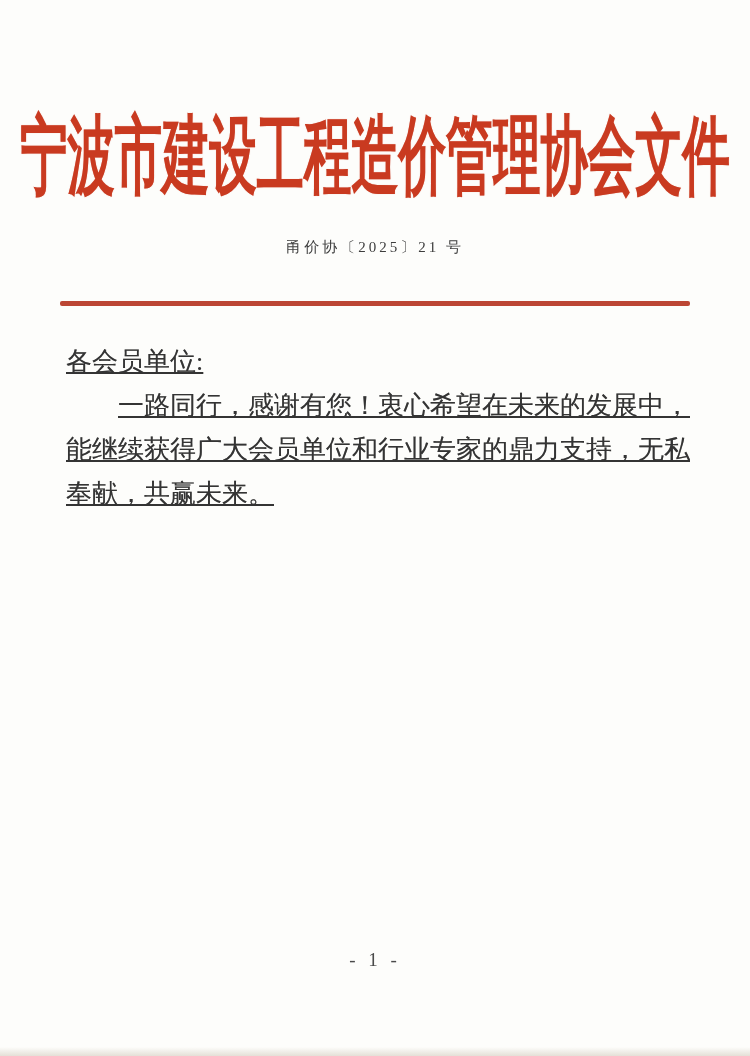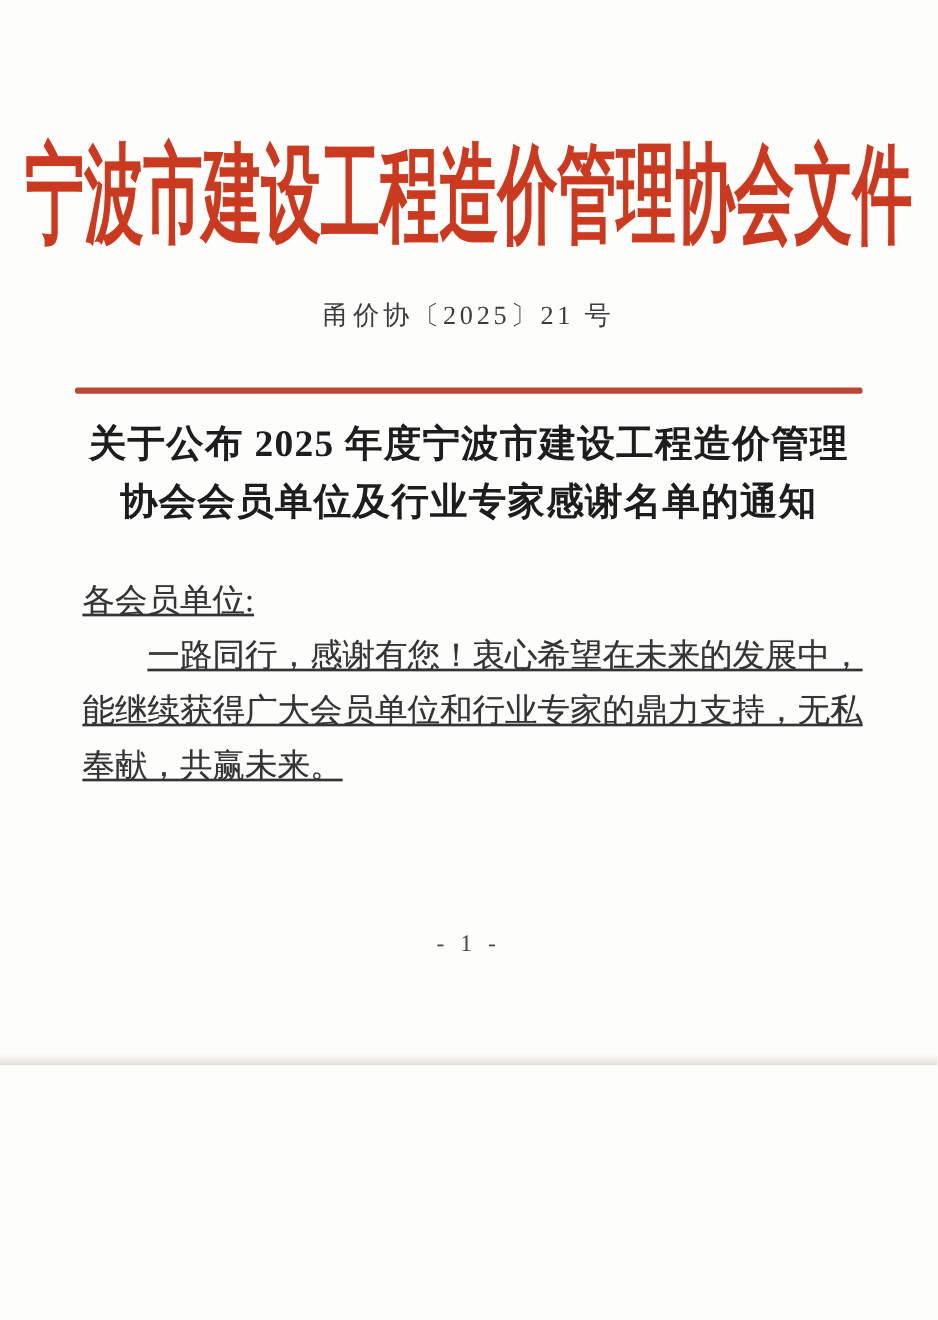--- a/index.html
+++ b/index.html
@@ -7,21 +7,21 @@
     --divider-red:#bc4634;
     --title-text:#1d1d1d;
     --body-text:#343434;
     --page-background:#fdfdfb;
   }
   *{margin:0;padding:0;box-sizing:border-box;}
   html,body{background:var(--page-background);}
   .page{
     position:relative;
     width:750px;
-    height:852px;
+    height:1056px;
     background:var(--page-background);
     overflow:hidden;
     font-family:"Liberation Serif","DejaVu Serif",serif;
   }
   
   .letterhead{
     margin-top:112px;
     height:88px;
     display:flex;
     justify-content:center;
@@ -33,21 +33,21 @@
     line-height:1;
     white-space:nowrap;
     color:var(--letterhead-red);
     transform:scaleX(0.55);
     transform-origin:50% 50%;
     text-shadow:0 0 1px rgba(201,58,32,.55);
   }
   .doc-number{
     margin-top:38px;
     text-align:center;
-    font-size:21px;
+    font-size:15px;
     letter-spacing:3px;
     color:#3d3d3d;
   }
   .red-divider{
     width:630px;
     height:5px;
     margin:44px auto 0 auto;
     background:var(--divider-red);
     border-radius:2px;
   }
@@ -99,24 +99,20 @@
 <div class="page">
 
   <div class="letterhead">
     <div class="org">宁波市建设工程造价管理协会文件</div>
   </div>
 
   <div class="doc-number">甬价协〔2025〕21 号</div>
 
   <div class="red-divider"></div>
 
-  <h1 class="doc-title">
-    <span class="title-line">关于公布 2025 年度宁波市建设工程造价管理</span>
-    <span class="title-line">协会会员单位及行业专家感谢名单的通知</span>
-  </h1>
 
   <div class="body">
     <p class="salutation">各会员单位:</p>
     <p class="para">一路同行，感谢有您！衷心希望在未来的发展中，能继续获得广大会员单位和行业专家的鼎力支持，无私奉献，共赢未来。</p>
   </div>
 
   <div class="page-footer">- 1 -</div>
 
   <div class="bottom-edge"></div>
 

